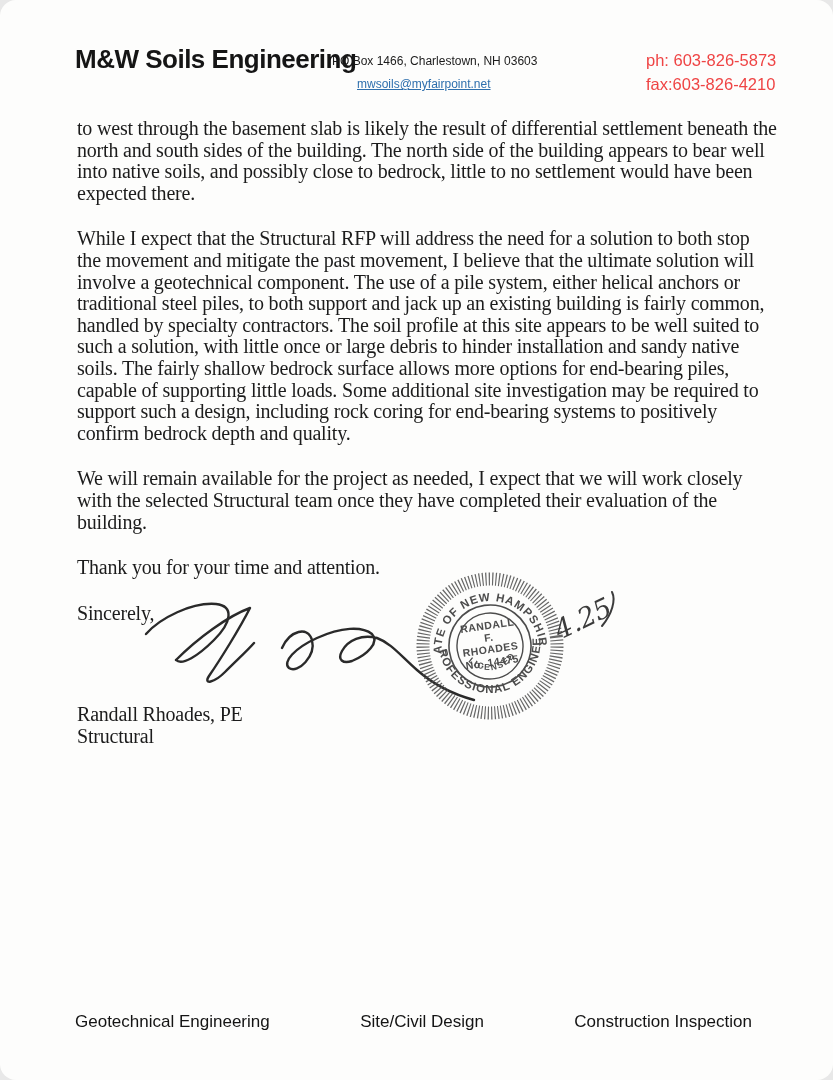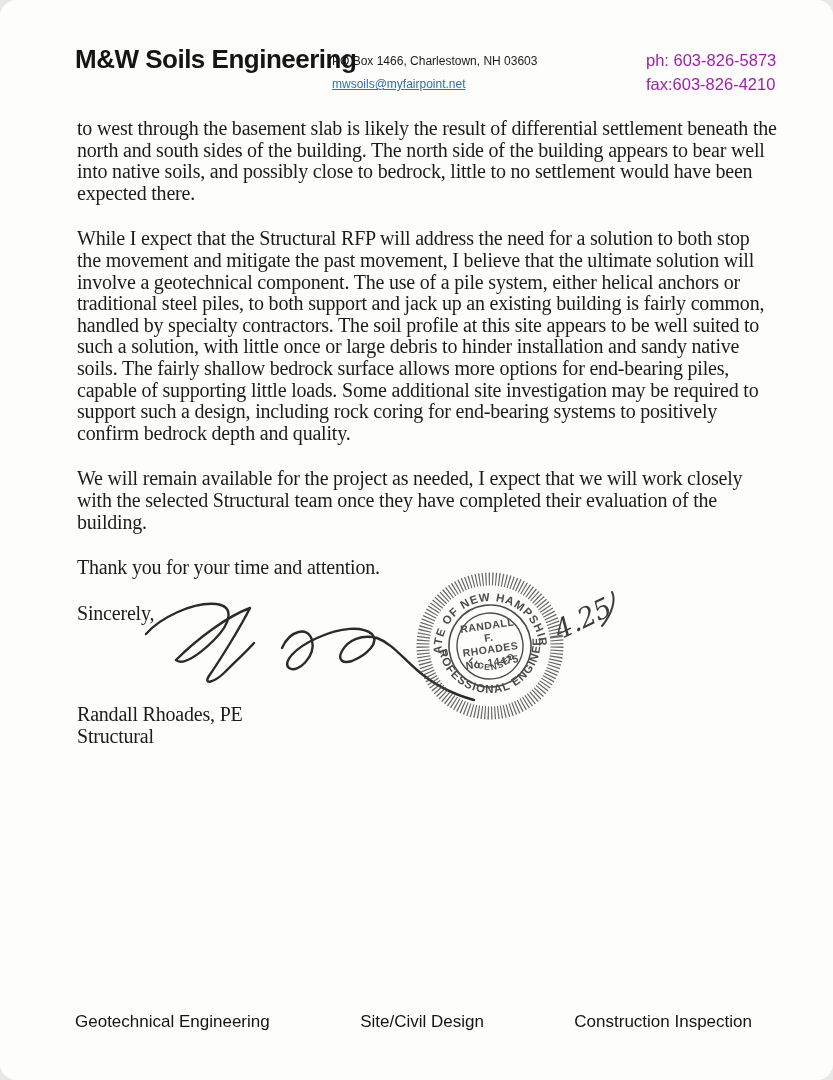--- a/index.html
+++ b/index.html
@@ -22,25 +22,25 @@
     position: absolute; left: 75px; top: 44px;
     font-family: "Liberation Sans", sans-serif;
     font-weight: bold; font-size: 26px; letter-spacing: -0.5px; color: #151515;
     white-space: nowrap;
   }
   .addr-block {
     position: absolute; left: 332px; top: 50px;
     font-family: "Liberation Sans", sans-serif;
     font-size: 12px; color: #1b1b1b; line-height: 23px; white-space: nowrap;
   }
-  .email-link { color: #2e6fad; text-decoration: underline; cursor: pointer; }
+  .email-link { color: #2e6fad; text-decoration: underline; cursor: pointer; margin-left: 25px; }
   .phone-block {
     position: absolute; left: 646px; top: 48px;
     font-family: "Liberation Sans", sans-serif;
-    font-size: 16.5px; color: #a21caf; line-height: 24px; white-space: nowrap;
+    font-size: 16.5px; color: #ef4444; line-height: 24px; white-space: nowrap;
   }
 
   
   .letter-body {
     position: absolute; left: 77px; top: 118px; width: 700px;
     font-size: 20px; line-height: 21.6px; letter-spacing: -0.2px; color: #1c1c1c;
   }
   .para { margin: 0 0 24px 0; }
   .tline { white-space: nowrap; }
   .sig-space { height: 56px; }

